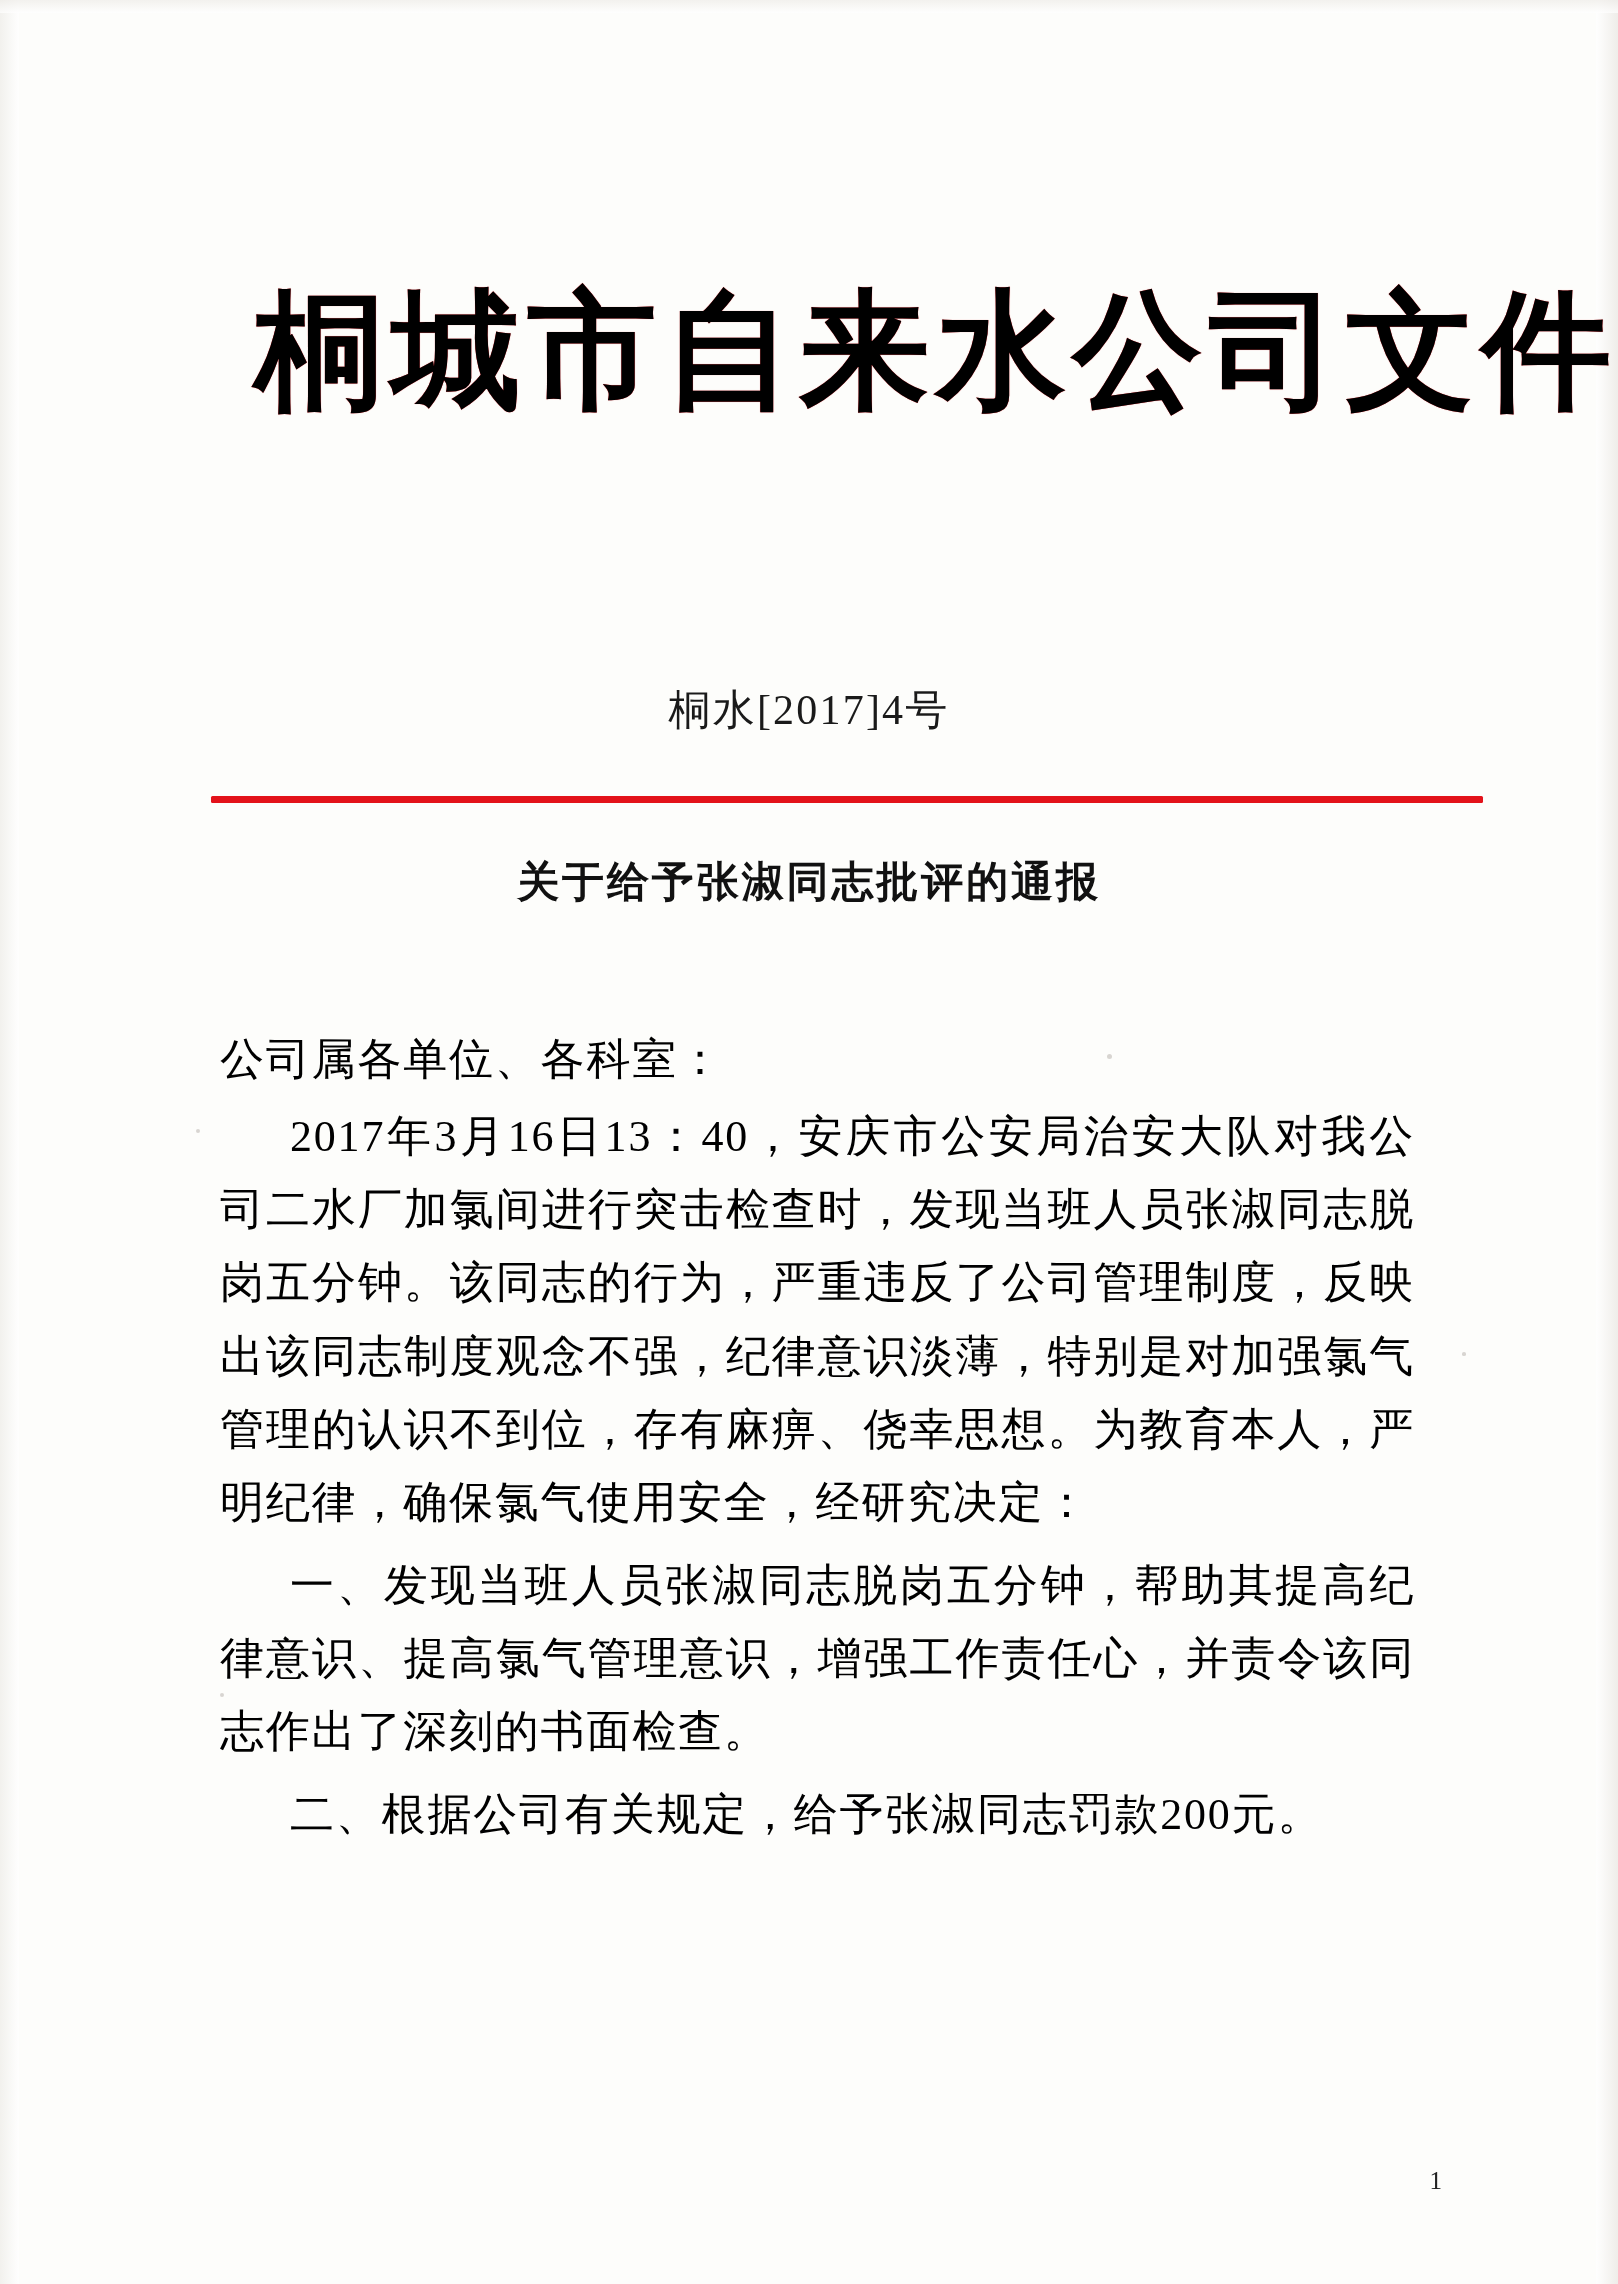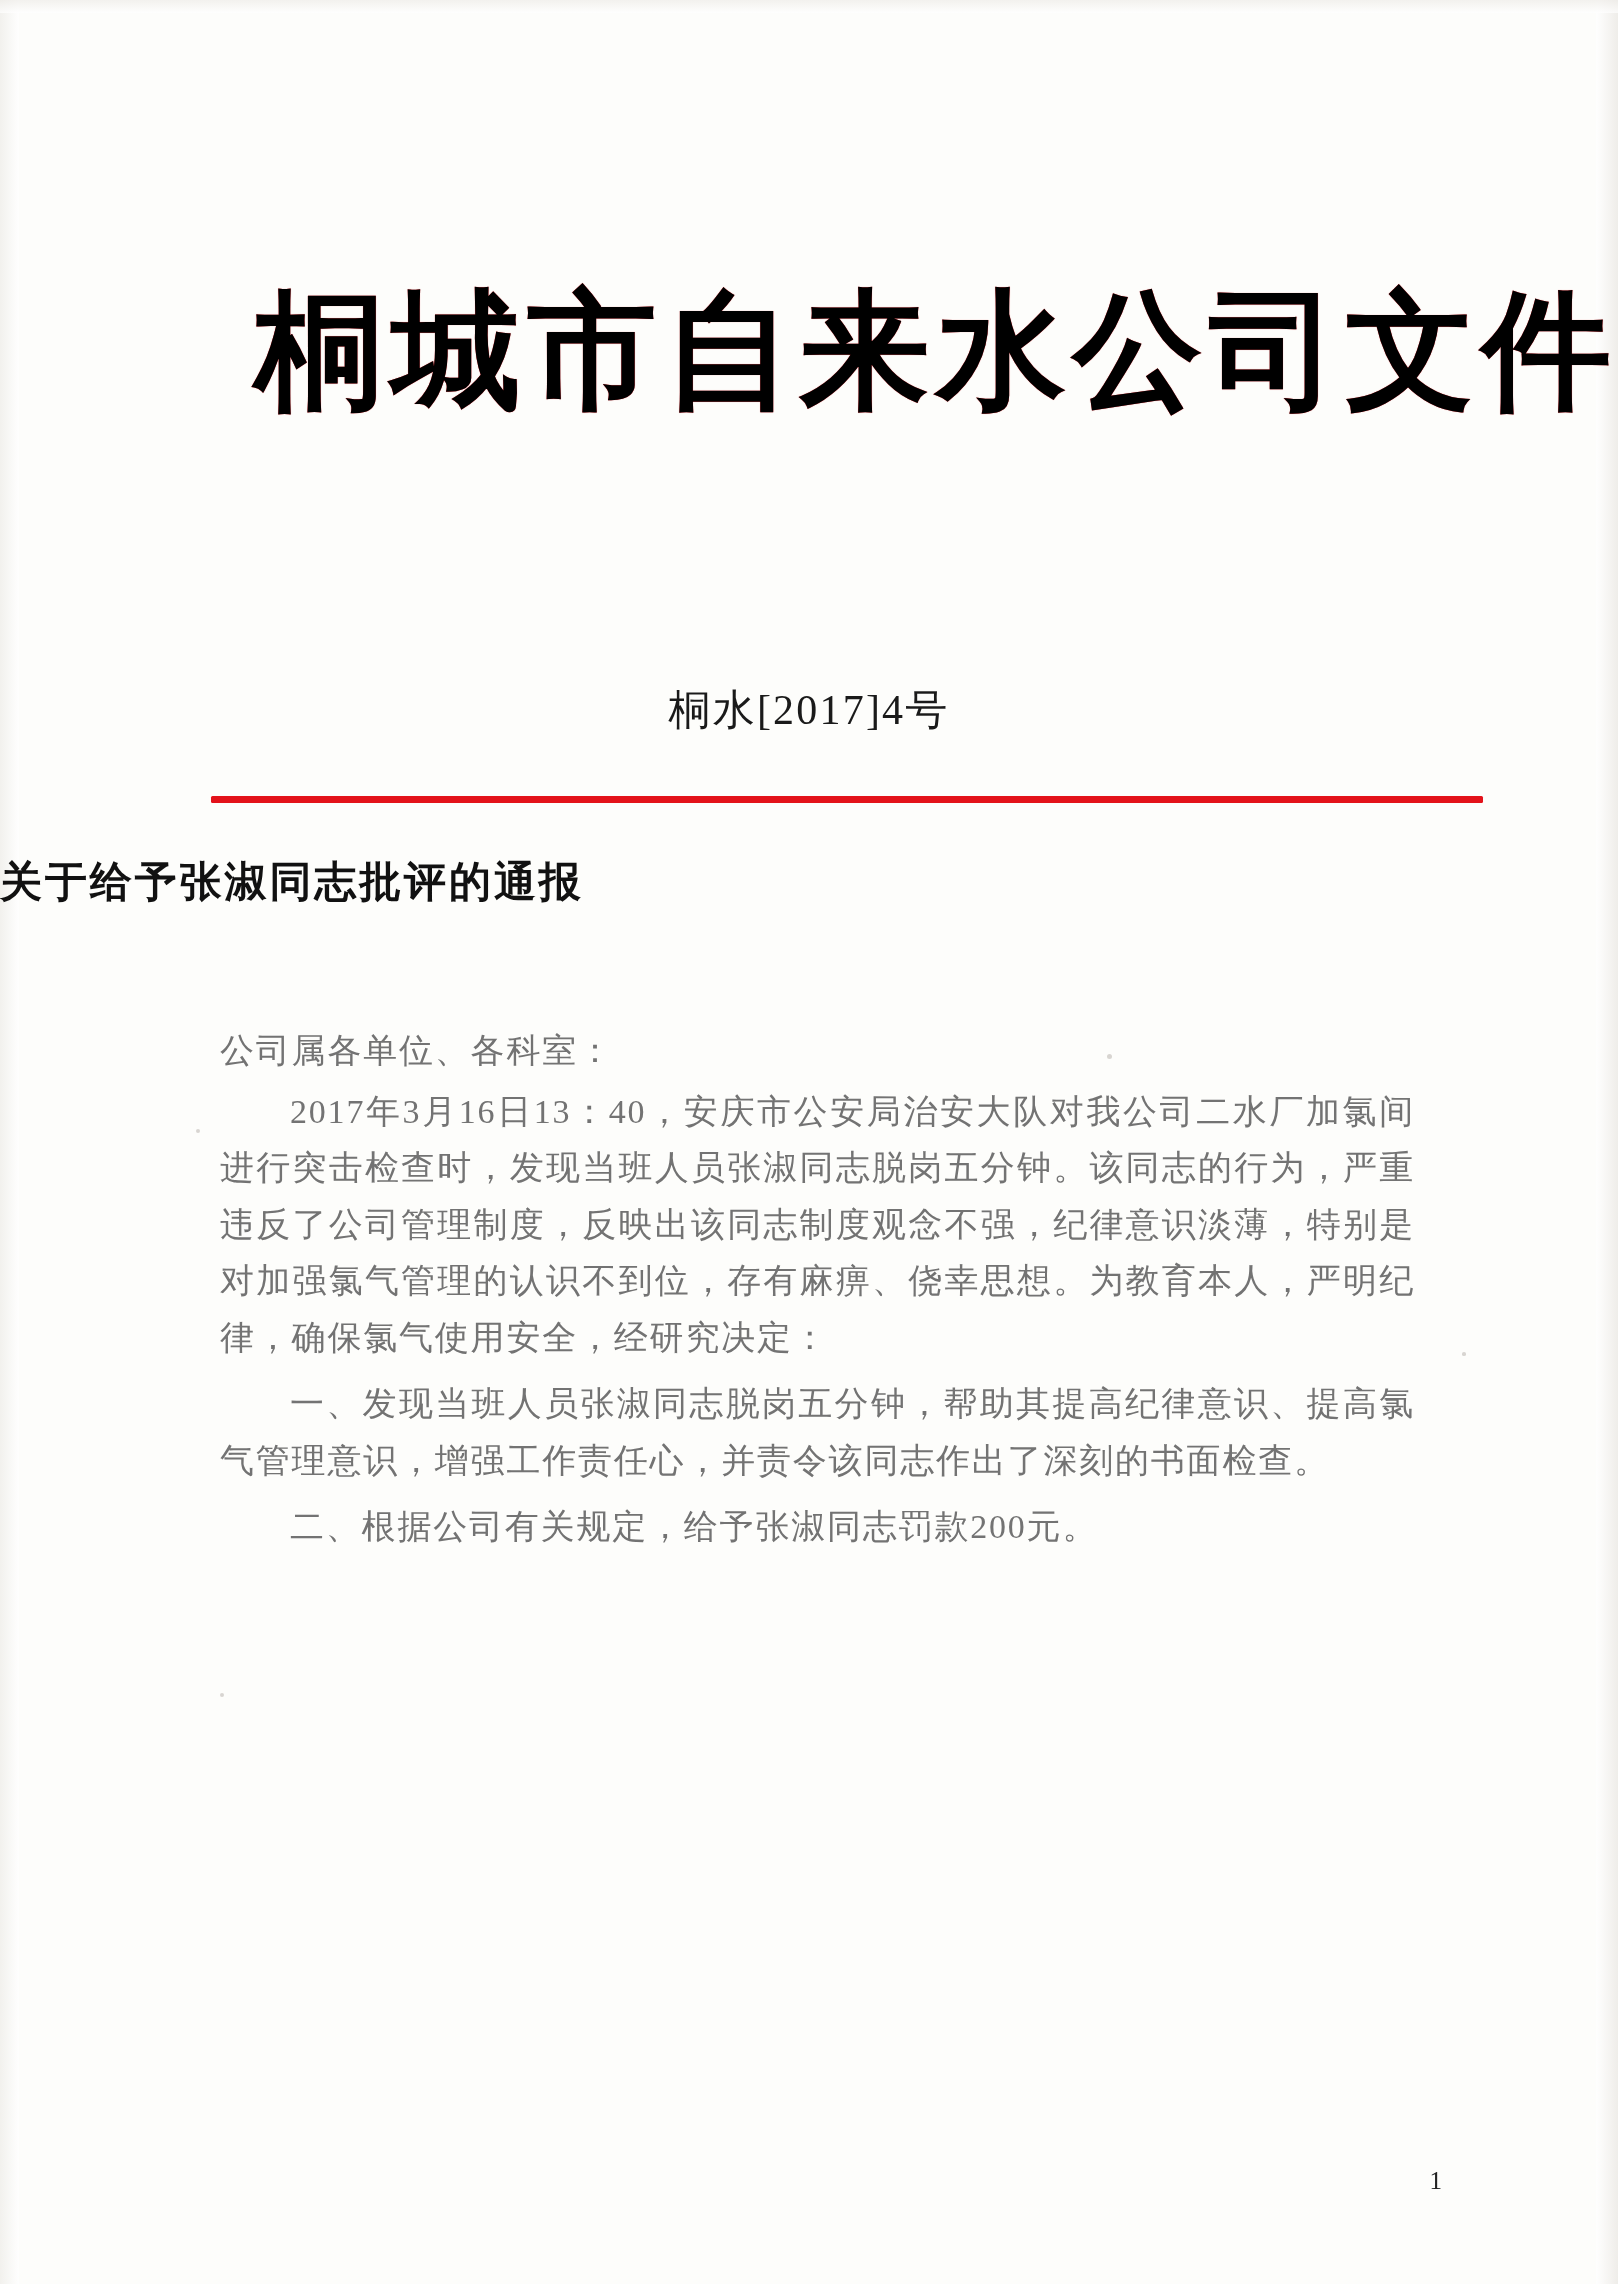--- a/index.html
+++ b/index.html
@@ -76,37 +76,38 @@
     height: 6.6px;
     background: #e3121a;
     border-radius: 1.5px;
   }
 
   .doc-title {
     position: absolute;
     top: 854px;
     left: 0;
     width: 100%;
+    text-align: center;
     font-size: 42px;
     font-weight: 700;
     letter-spacing: 2.9px;
     color: #111;
   }
 
   .body-block {
     position: absolute;
     top: 1023px;
     left: 220px;
     width: 1195px;
   }
   .para {
-    font-size: 34px;
+    font-size: 44px;
     line-height: 1.66;
     letter-spacing: 1.8px;
-    color: #737373;
+    color: #000000;
     text-align: justify;
     margin: 0 0 4.4px 0;
     white-space: pre-wrap;
   }
   .para.indent {
     text-indent: 70px;
   }
   .para.gap {
     margin-top: 10.3px;
   }

